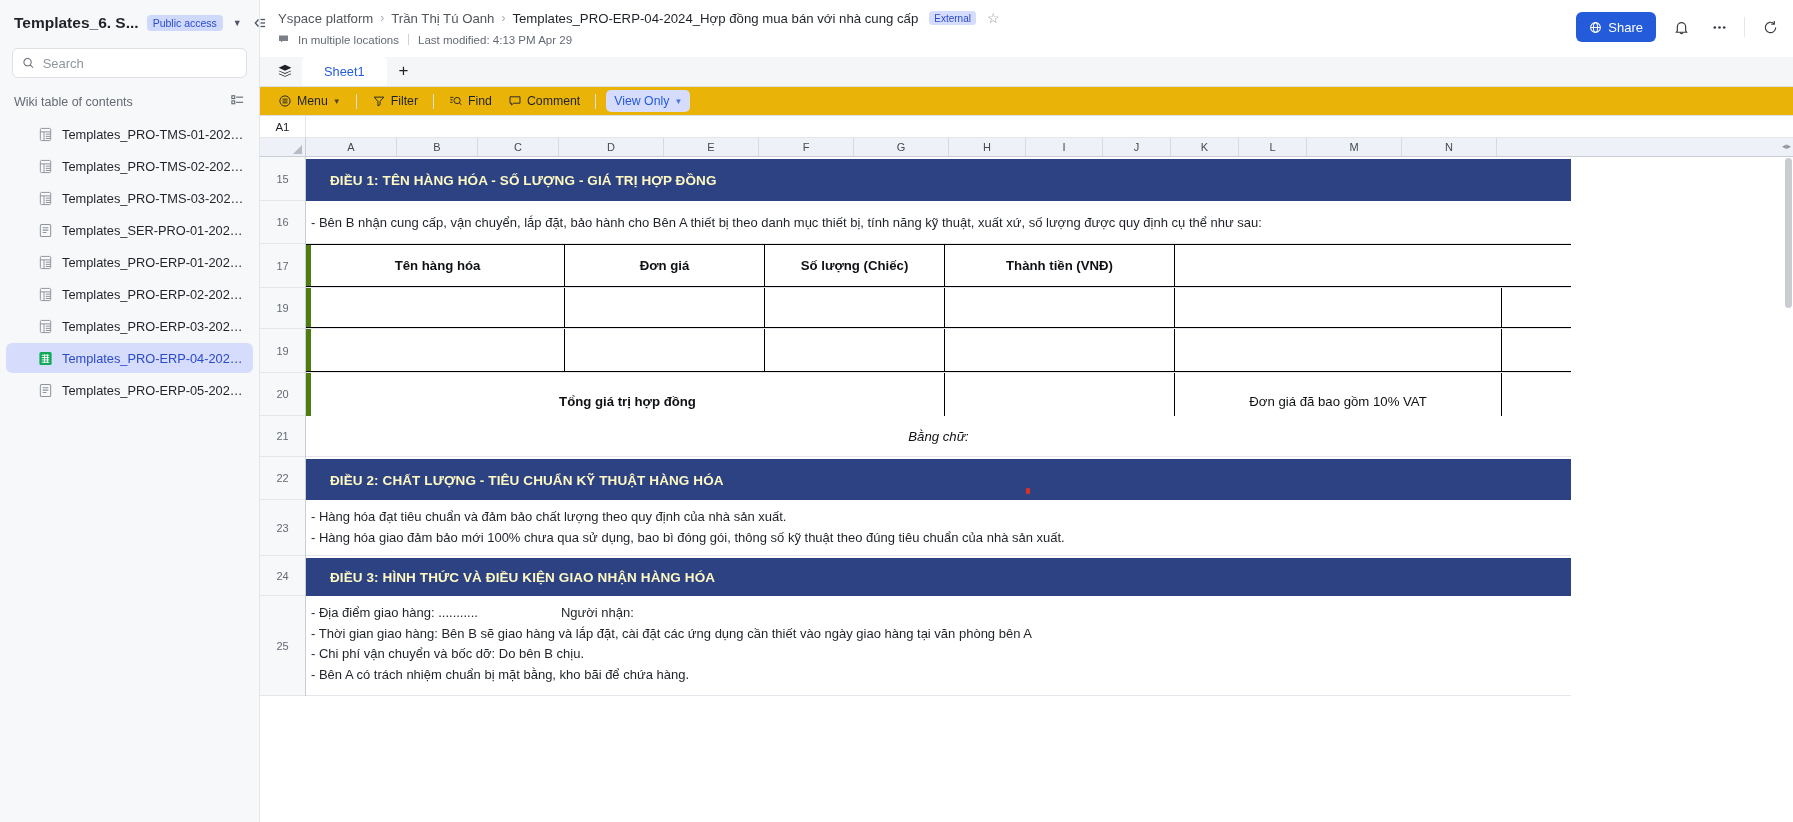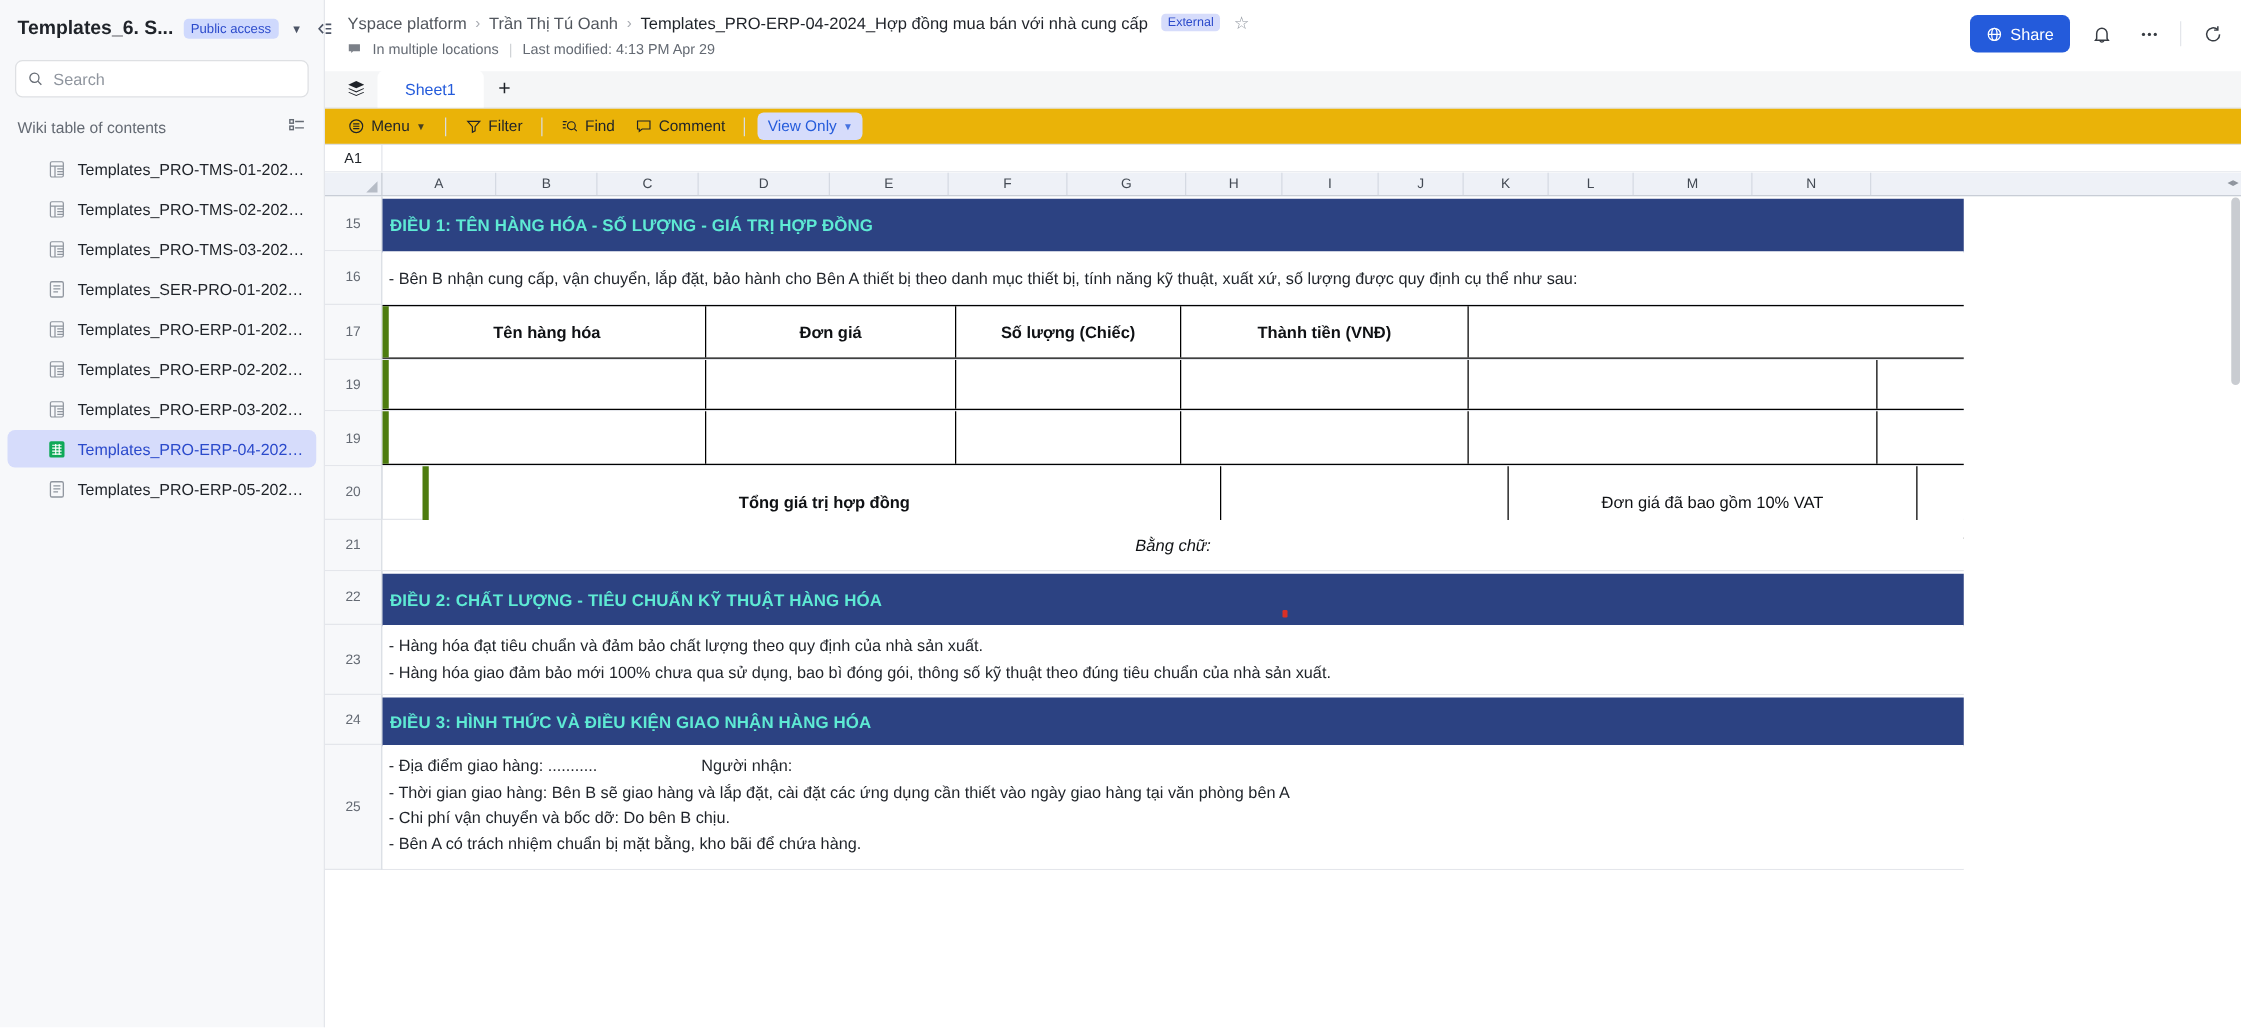--- a/index.html
+++ b/index.html
@@ -193,24 +193,24 @@
   .rowno {
     display: flex; align-items: center; justify-content: center;
     font-size: 11px; color: #646a73;
     border-bottom: 1px solid #e4e6eb;
     background: #f7f8fa;
   }
   .cells-area { flex: 1 1 auto; position: relative; min-width:0; }
 
   .sheet-row { display: flex; width: 1265px; position: relative; }
   .banner {
-    background: #2c4282; color: #5eead4;
+    background: #2c4282; color: #fef9c3;
     font-weight: 700; font-size: 13.5px;
     display: flex; align-items: center;
-    padding-left: 6px;
+    padding-left: 24px;
     width: 1265px;
     letter-spacing: .1px;
   }
   .plain-row {
     width: 1265px; background:#fff;
     display:flex; align-items:center;
     font-size: 13px; color:#1f2329;
     padding-left: 5px;
   }
   .tbl-row { width: 1265px; display: flex; background: #fff; }
@@ -554,21 +554,21 @@
           <div class="sheet-row row-sep" style="height: 44px;">
             <div class="tbl-row bdr-bot" style="height: 43px;">
               <div class="tcell first" style="width: 259px; flex: 0 0 259px;"></div>
               <div class="tcell" style="width: 200px; flex: 0 0 200px;"></div>
               <div class="tcell" style="width: 180px; flex: 0 0 180px;"></div>
               <div class="tcell" style="width: 230px; flex: 0 0 230px;"></div>
               <div class="tcell" style="width: 327px; flex: 0 0 327px;"></div>
             </div>
           </div>
           <div class="sheet-row row-sep" style="height: 43px;">
-            <div class="tbl-row bdr-bot" style="height: 58px; margin-left: 32px;">
+            <div class="tbl-row bdr-bot" style="height: 58px;">
               <div class="tcell first bold" style="width: 639px; flex: 0 0 639px;">Tổng giá trị hợp đồng</div>
               <div class="tcell" style="width: 230px; flex: 0 0 230px;"></div>
               <div class="tcell" style="width: 327px; flex: 0 0 327px;">Đơn giá đã bao gồm 10% VAT</div>
             </div>
           </div>
           <div class="sheet-row row-sep" style="height: 41px;">
             <div class="italic-center" style="height: 40px;">Bằng chữ:</div>
           </div>
           <div class="sheet-row row-sep" style="height: 43px;">
             <div class="banner" style="height: 42px; background: rgb(44, 66, 130); margin-top: 2px;">ĐIỀU 2: CHẤT LƯỢNG - TIÊU CHUẨN KỸ THUẬT HÀNG HÓA</div>

